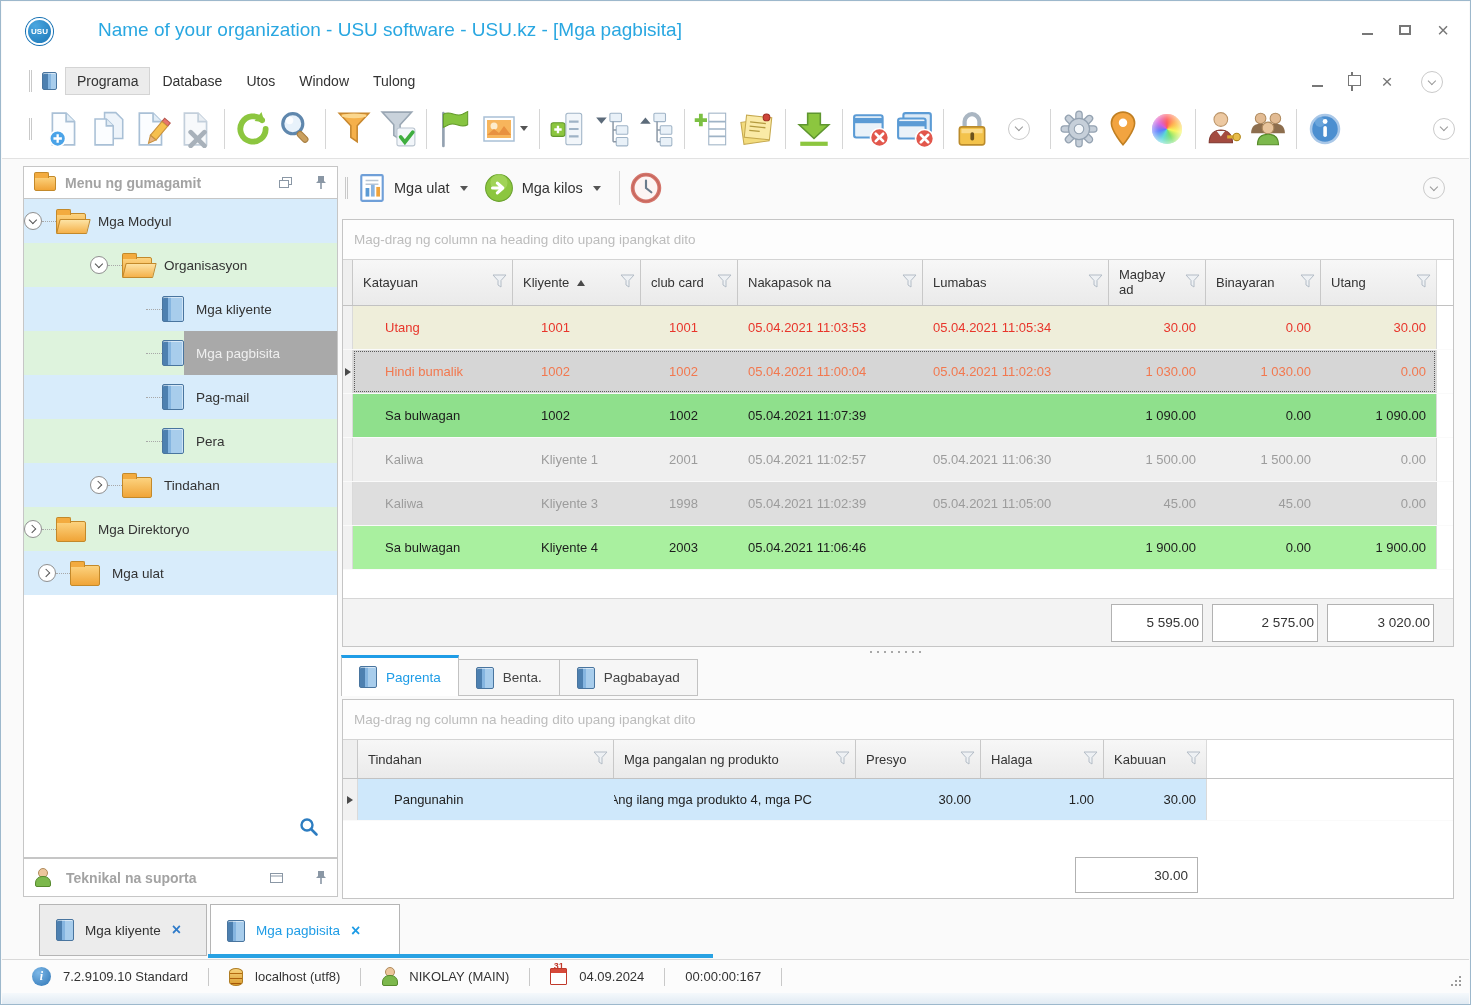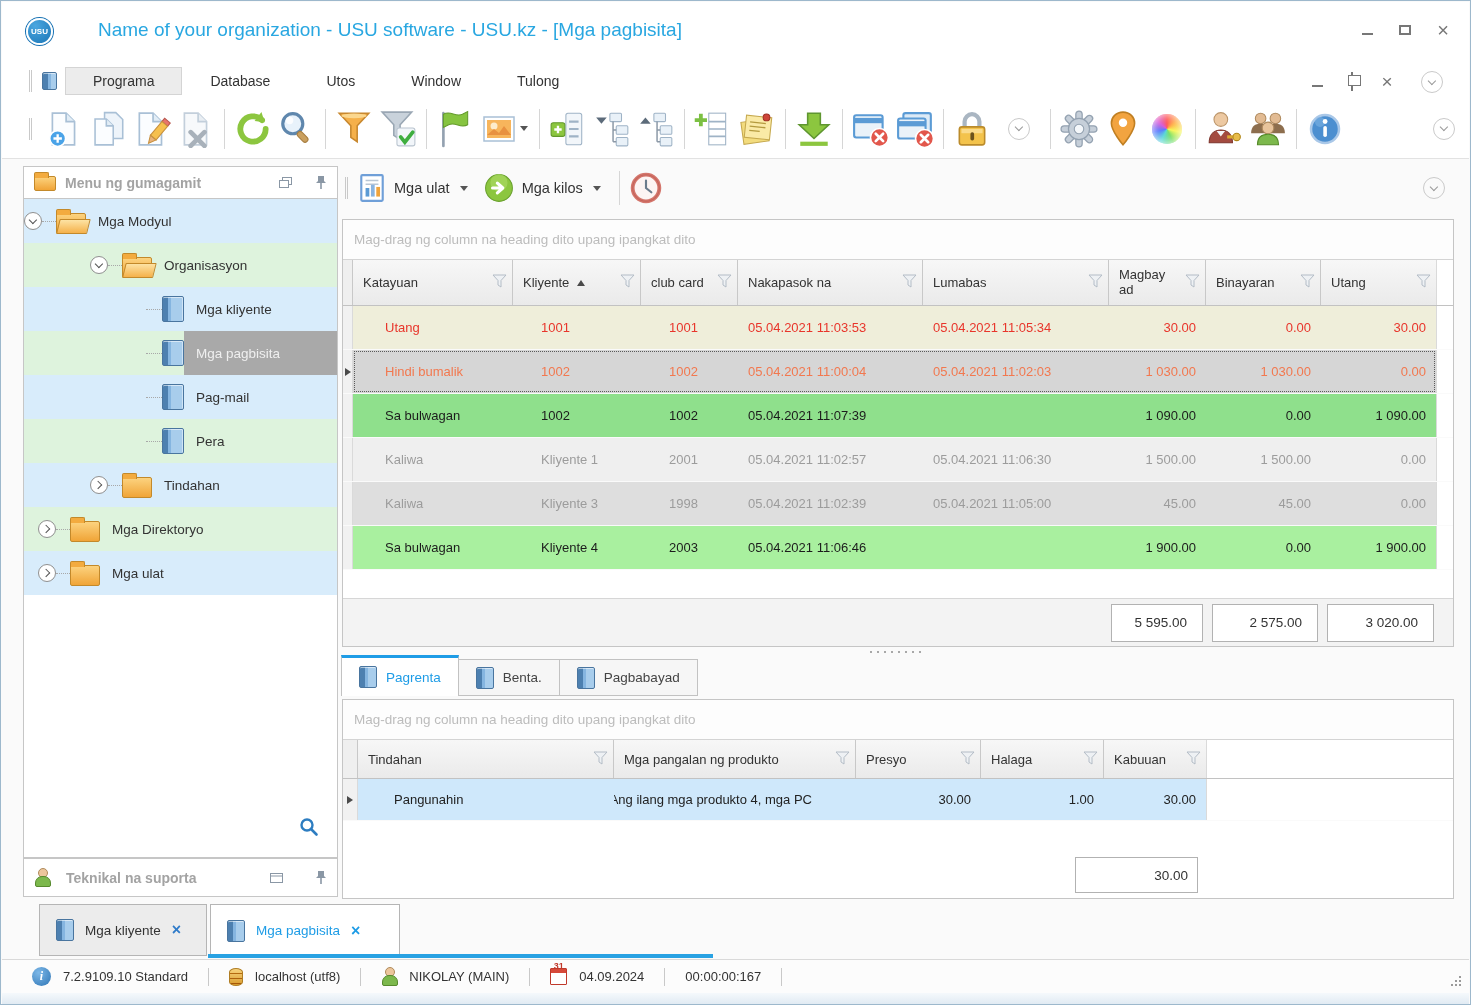--- a/index.html
+++ b/index.html
@@ -18,21 +18,21 @@
   .win-controls{ position:absolute; right:18px; top:20px; display:flex; gap:22px; align-items:center; }
   .wc{ color:#777; width:16px; height:16px; display:flex; align-items:center; justify-content:center;
        font-size:17px; cursor:default; }
   .wc-min-bar{ width:11px; height:2px; background:#777; margin-top:8px; }
   .wc-max-box{ width:12px; height:10px; border:2px solid #777; }
 
   
   .menubar{ position:absolute; left:1px; top:61px; right:1px; height:37px; background:#fff;
             display:flex; align-items:center; }
   .grip-v{ width:3px; height:22px; border-left:1px solid #c9c9c9; border-right:1px solid #c9c9c9; margin:0 10px 0 27px; }
-  .menu-item{ padding:6px 28px; font-size:14px; color:#333; }
+  .menu-item{ padding:6px 12px; font-size:14px; color:#333; }
   .menu-item.active{ background:#ececec; box-shadow:inset 0 0 0 1px #d4d4d4; }
   .mdi-controls{ position:absolute; right:26px; top:9px; display:flex; gap:26px; align-items:center; }
   .mdi-restore{ position:relative; width:11px; height:9px; border:1.5px solid #777; background:#fff; }
   .mdi-restore::after{ content:""; position:absolute; left:-4px; top:2px; width:11px; height:9px;
                        border:1.5px solid #777; background:#fff; }
 
   
   .toolbar{ position:absolute; left:1px; top:98px; right:1px; height:60px; background:#fff;
             border-bottom:1px solid #e2e2e2; display:flex; align-items:center; }
   .tb-btn{ width:44px; height:46px; display:flex; align-items:center; justify-content:center; border-radius:3px; }
@@ -130,21 +130,21 @@
   .rb-hall1{ background:#8fe08c; color:#1c1c1c; }
   .rb-left1{ background:#efefef; color:#9c9c9c; }
   .rb-left2{ background:#dedede; color:#9c9c9c; }
   .rb-hall2{ background:#a9f09f; color:#1c1c1c; }
   .row-gap{ border-bottom:1px solid #fafafa; }
 
   .grid-totals{ position:absolute; left:0; right:0; bottom:0; height:48px; background:#f3f3f3;
         border-top:1px solid #d6d6d6; display:flex; align-items:center; justify-content:flex-end;
         gap:9px; padding-right:19px; }
   .tot-box{ height:38px; border:1px solid #b2b2b2; background:#fff; display:flex; align-items:center;
-        justify-content:flex-end; padding-right:15px; font-size:13.5px; color:#333; }
+        justify-content:flex-end; padding-right:3px; font-size:13.5px; color:#333; }
 
   .splitter{ position:absolute; left:0; right:0; top:482px; height:8px; display:flex;
              align-items:center; justify-content:center; }
   .splitter .dots{ width:56px; height:2px;
              background:repeating-linear-gradient(90deg,#a8a8a8 0 2px,transparent 2px 7px); }
 
   
   .tabstrip{ position:absolute; left:0; top:489px; display:flex; }
   .dtab{ height:41px; display:flex; align-items:center; gap:9px; padding:0 17px;
          border:1px solid #c2c2c2; background:#f6f6f6; font-size:13.5px; color:#444; }
@@ -534,21 +534,21 @@
         <span class="label-wrap">Pera</span>
       </div>
       <div class="tree-row row-blue" style="padding-left:66px;">
         <span class="exp">
             <i class="right"></i>
           </span>
         <span class="dotline" style="width:14px;"></span>
         <span class="folder-icon"></span>
         <span class="label-wrap">Tindahan</span>
       </div>
-      <div class="tree-row row-green" style="padding-left:14px;">
+      <div class="tree-row row-green" style="">
         <span class="exp">
             <i class="right"></i>
           </span>
         <span class="dotline" style="width:14px;"></span>
         <span class="folder-icon"></span>
         <span class="label-wrap">Mga Direktoryo</span>
       </div>
       <div class="tree-row row-blue" style="padding-left:14px;">
         <span class="exp">
             <i class="right"></i>

